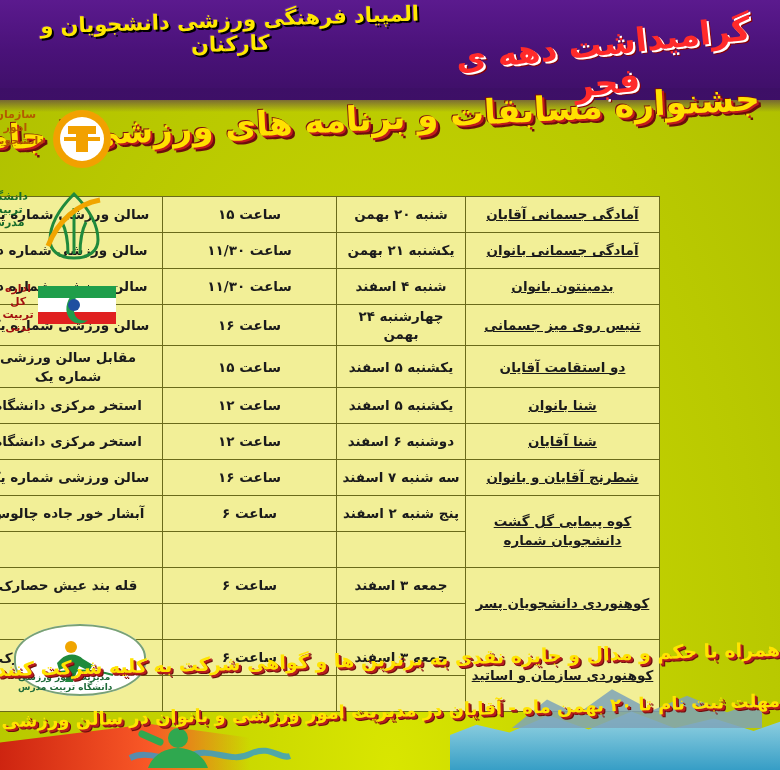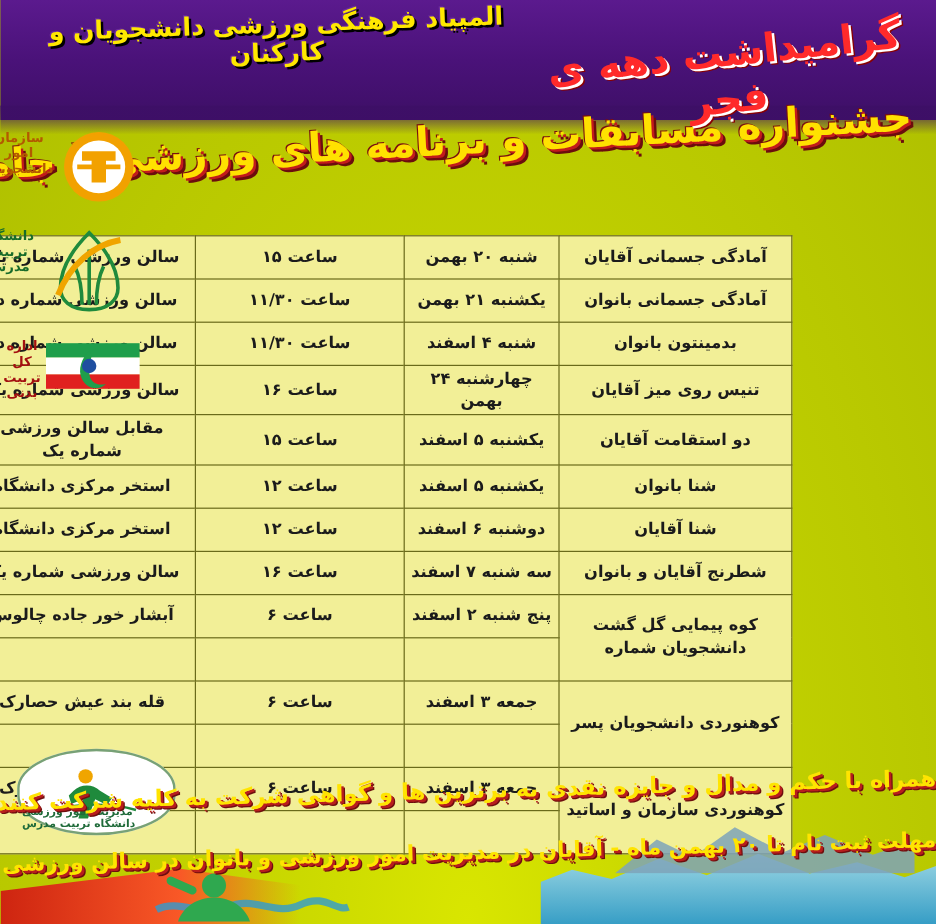--- a/index.html
+++ b/index.html
@@ -67,21 +67,21 @@
   td{
     border:1px solid #6a6a1a;
     height:31px;
     font-size:13.5px;
     color:#1b1b1b;
     text-align:center;
     font-weight:bold;
     padding:2px 4px;
     line-height:1.35;
   }
-  td.c0{width:185px;}
+  td.c0{width:185px;text-decoration:underline;}
   td.c1{width:120px;}
   td.c2{width:165px;margin-left:48px;}
   td.c3{width:180px;}
   td.two-line{line-height:1.45;}
   .cell-empty{background:#f2ef97;}
   
   .logos{
     position:absolute;right:658px;top:100px;width:122px;height:560px;
     display:flex;flex-direction:column;align-items:center;justify-content:flex-start;
     gap:6px;
@@ -178,21 +178,21 @@
           <td class="c2">ساعت ۱۱/۳۰</td>
           <td class="c3">سالن ورزشی شماره دو</td>
         </tr>
         <tr>
           <td class="c0">بدمینتون بانوان</td>
           <td class="c1">شنبه ۴ اسفند</td>
           <td class="c2">ساعت ۱۱/۳۰</td>
           <td class="c3">سالن ورزشی شماره دو</td>
         </tr>
         <tr>
-          <td class="c0">تنیس روی میز آقایان</td>
+          <td class="c0">تنیس روی میز جسمانی</td>
           <td class="c1">چهارشنبه ۲۴ بهمن</td>
           <td class="c2">ساعت ۱۶</td>
           <td class="c3">سالن ورزشی شماره یک</td>
         </tr>
         <tr>
           <td class="c0">دو استقامت آقایان</td>
           <td class="c1">یکشنبه ۵ اسفند</td>
           <td class="c2">ساعت ۱۵</td>
           <td class="c3">مقابل سالن ورزشی شماره یک</td>
         </tr>

